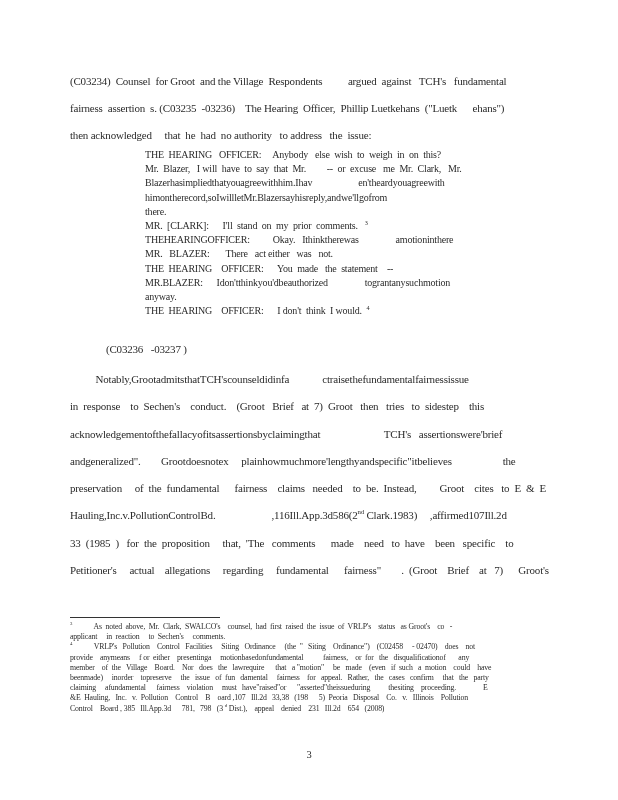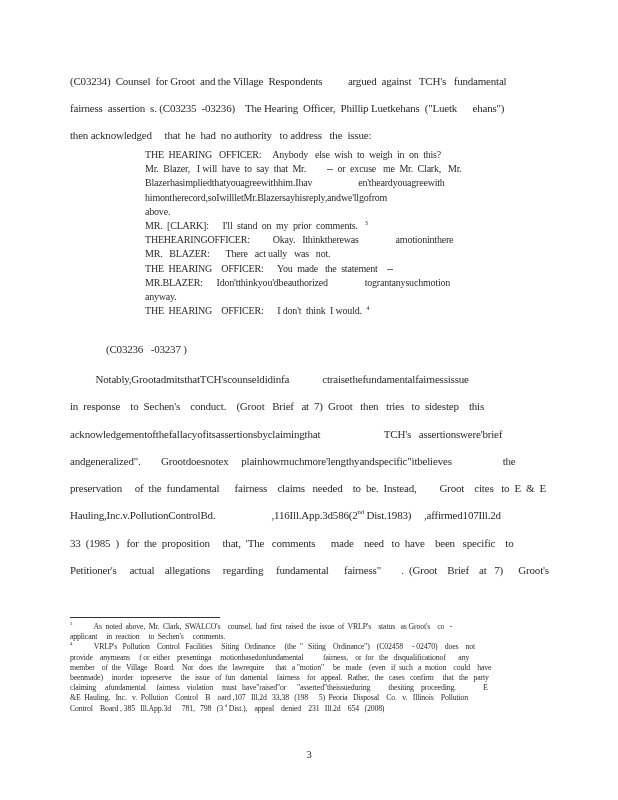--- a/index.html
+++ b/index.html
@@ -45,39 +45,39 @@
   <div class="para p1">
       <div class="tline"><span>(C03234)  Counsel  for Groot  and the Village  Respondents          argued  against   TCH's   fundamental</span></div>
       <div class="tline"><span>fairness  assertion  s. (C03235  -03236)    The Hearing  Officer,  Phillip Luetkehans  ("Luetk      ehans")</span></div>
       <div class="tline"><span>then acknowledged     that  he  had  no authority   to address   the  issue:</span></div>
     </div>
   <div class="quote">
       <div class="tline"><span>THE  HEARING   OFFICER:     Anybody   else  wish  to  weigh  in  on  this?</span></div>
       <div class="tline"><span>Mr.  Blazer,   I will  have  to  say  that  Mr.         --  or  excuse   me  Mr.  Clark,   Mr.</span></div>
       <div class="tline"><span>Blazerhasimpliedthatyouagreewithhim.Ihav                    en'theardyouagreewith</span></div>
       <div class="tline"><span>himontherecord,soIwillletMr.Blazersayhisreply,andwe'llgofrom</span></div>
-      <div class="tline"><span>above.</span></div>
+      <div class="tline"><span>there.</span></div>
       <div class="tline"><span>MR.  [CLARK]:      I'll  stand  on  my  prior  comments.   </span><span class="sup">3</span></div>
       <div class="tline"><span>THEHEARINGOFFICER:          Okay.   Ithinktherewas                amotioninthere</span></div>
-      <div class="tline"><span>MR.   BLAZER:       There   act ually   was   not.</span></div>
+      <div class="tline"><span>MR.   BLAZER:       There   act either   was   not.</span></div>
       <div class="tline"><span>THE  HEARING    OFFICER:      You  made   the  statement    --</span></div>
       <div class="tline"><span>MR.BLAZER:      Idon'tthinkyou'dbeauthorized                tograntanysuchmotion</span></div>
       <div class="tline"><span>anyway.</span></div>
       <div class="tline"><span>THE  HEARING    OFFICER:      I don't  think  I would.  </span><span class="sup">4</span></div>
     </div>
   <div class="para cite">
       <div class="tline"><span>(C03236   -03237 )</span></div>
     </div>
   <div class="para p2">
       <div class="tline"><span>          Notably,GrootadmitsthatTCH'scounseldidinfa             ctraisethefundamentalfairnessissue</span></div>
       <div class="tline"><span>in  response    to  Sechen's    conduct.    (Groot   Brief   at  7)  Groot   then   tries   to  sidestep    this</span></div>
       <div class="tline"><span>acknowledgementofthefallacyofitsassertionsbyclaimingthat                         TCH's   assertionswere'brief</span></div>
       <div class="tline"><span>andgeneralized".        Grootdoesnotex     plainhowmuchmore'lengthyandspecific"itbelieves                    the</span></div>
       <div class="tline"><span>preservation     of  the  fundamental      fairness    claims   needed    to  be.  Instead,         Groot    cites   to  </span><span class="it">E  &amp;  E</span></div>
-      <div class="tline"><span class="it">Hauling,Inc.v.PollutionControlBd.</span><span>                      ,116Ill.App.3d586(2</span><span class="sup">nd</span><span> Dist.1983)     ,affirmed107Ill.2d</span></div>
+      <div class="tline"><span class="it">Hauling,Inc.v.PollutionControlBd.</span><span>                      ,116Ill.App.3d586(2</span><span class="sup">nd</span><span> Clark.1983)     ,affirmed107Ill.2d</span></div>
       <div class="tline"><span>33  (1985  )   for  the  proposition     that,  'The   comments      made    need   to  have    been   specific    to</span></div>
       <div class="tline"><span>Petitioner's     actual    allegations     regarding     fundamental      fairness"        .  (Groot    Brief    at   7)      Groot's</span></div>
     </div>
   <div class="fn-rule"></div>
   <div class="footnotes">
       <div class="tline"><span class="sup">3</span><span>            As  noted  above,  Mr.  Clark,  SWALCO's    counsel,  had  first  raised  the  issue  of  VRLP's    status   as Groot's    co   -</span></div>
       <div class="tline"><span>applicant     in  reaction     to  Sechen's     comments.</span></div>
       <div class="tline"><span class="sup">4</span><span>            VRLP's   Pollution    Control   Facilities     Siting   Ordinance     (the  "   Siting    Ordinance")    (C02458     - 02470)    does    not</span></div>
       <div class="tline"><span>provide    anymeans     f or  either    presentinga     motionbasedonfundamental           fairness,    or  for   the   disqualificationof       any</span></div>
       <div class="tline"><span>member    of  the   Village    Board.    Nor   does   the   lawrequire      that   a "motion"     be   made    (even   if  such   a  motion    could    have</span></div>

